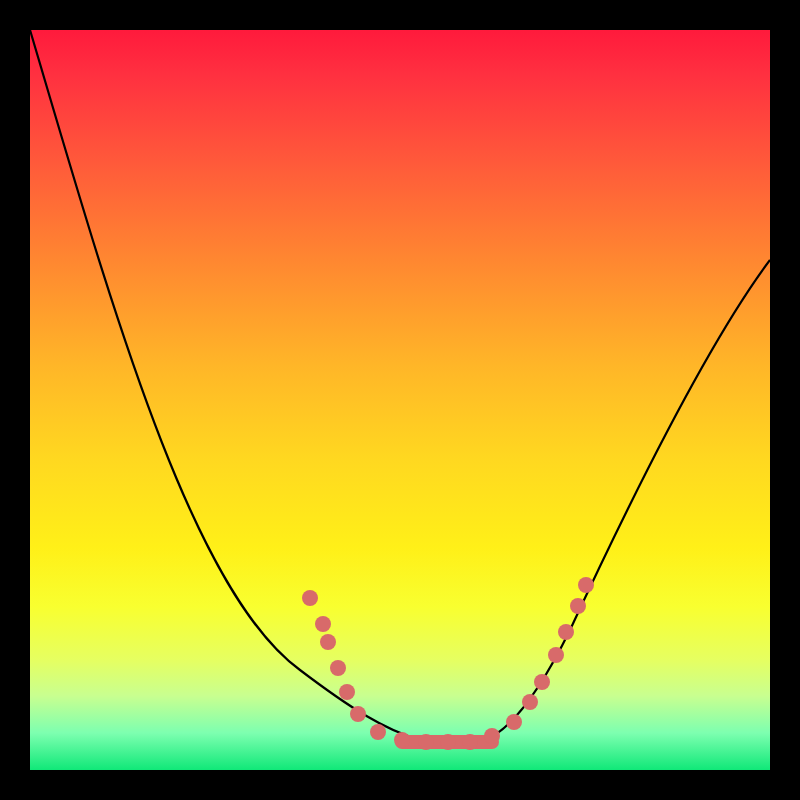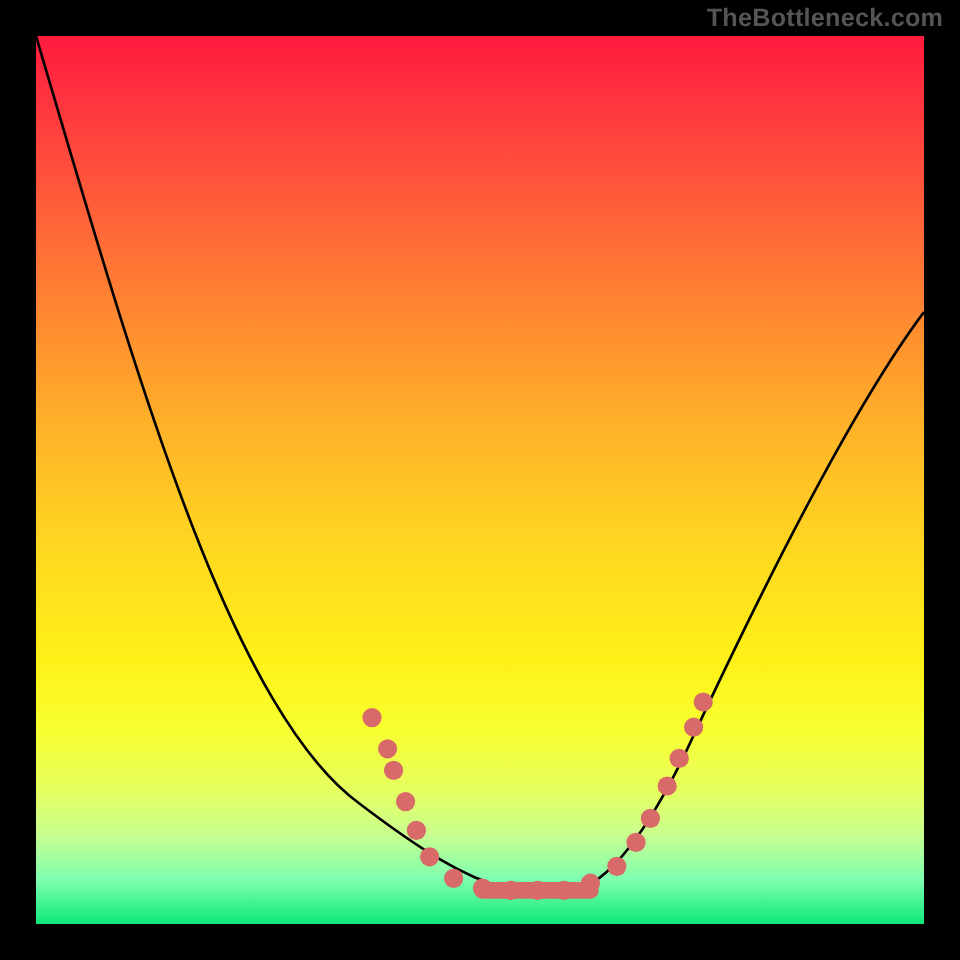--- a/index.html
+++ b/index.html
@@ -58,21 +58,20 @@
   .marker {
     fill: #d86a6a;
     stroke: none;
   }
 </style>
 </head>
 <body>
 
 <div class="frame">
 
-  <div class="watermark">TheBottleneck.com</div>
 
   <div class="plot">
     <svg class="curve" viewBox="0 0 740 740">
       <path fill="none" stroke="#000" stroke-width="2.2" d="M 0 0 C 80 270, 160 560, 270 640 C 320 678, 355 700, 390 710 L 455 710 C 480 700, 508 665, 540 600 C 605 460, 680 310, 740 230"></path>
       <line x2="462" y1="712" y2="712" stroke="#d86a6a" stroke-width="14" stroke-linecap="round" x1="372"></line>
       <g>
         <circle class="marker" cy="568" r="8" cx="280"></circle>
         <circle class="marker" cy="594" r="8" cx="293"></circle>
         <circle class="marker" cy="612" r="8" cx="298"></circle>
         <circle class="marker" cy="638" r="8" cx="308"></circle>

